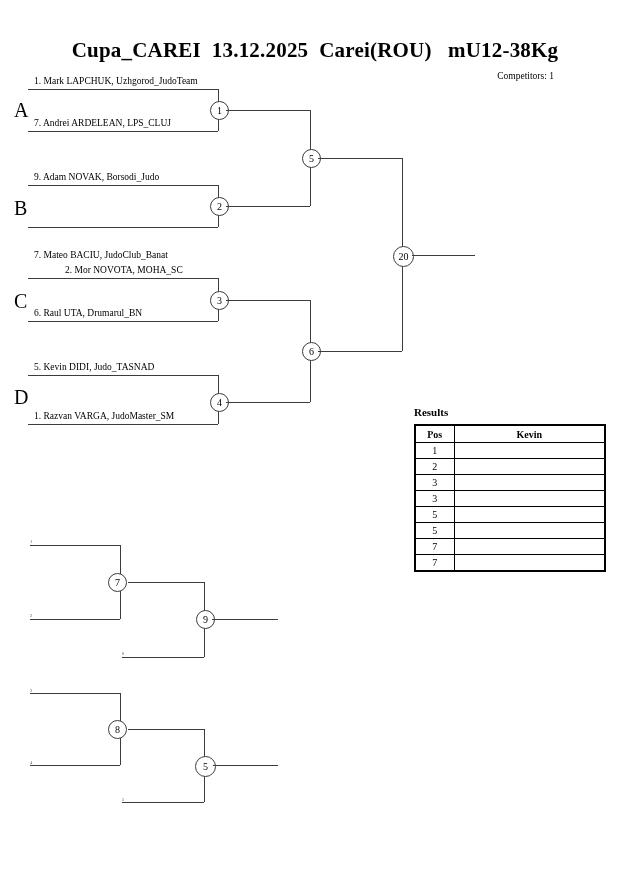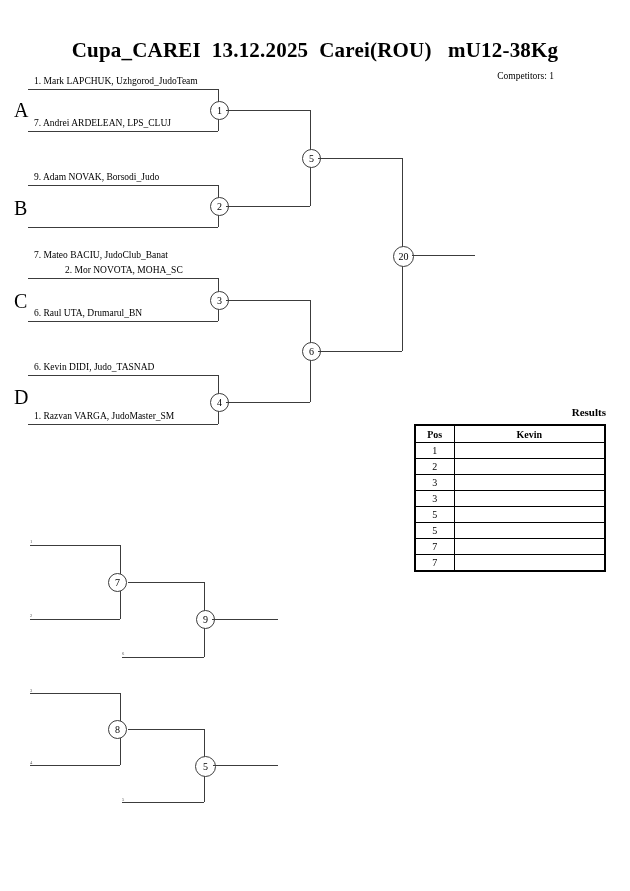--- a/index.html
+++ b/index.html
@@ -99,21 +99,21 @@
   }
 
   
   .results-wrap {
     position: absolute;
     left: 414px;
     top: 406px;
     width: 192px;
   }
   .results-title {
-    text-align: right;
+    text-align: left;
     font-size: 11px;
     font-weight: bold;
     margin-bottom: 6px;
   }
   table.results {
     border-collapse: collapse;
     width: 192px;
     border: 2.2px solid #000;
     background: #fff;
   }
@@ -170,21 +170,21 @@
 
   <div class="slot-name" style="left:34px; top:265px;margin-left:31px;">2. Mor NOVOTA, MOHA_SC</div>
   <div class="hline" style="left:28px; top:278px; width:190px;"></div>
 
   <div class="slot-name" style="left:34px; top:308px;text-align:center;">6. Raul UTA, Drumarul_BN</div>
   <div class="hline" style="left:28px; top:321px; width:190px;"></div>
 
   <div class="vline" style="left:218px; top:278px; height:43px;"></div>
   <div class="circle" style="left:210px; top:291px;">3</div>
 
-  <div class="slot-name" style="left:34px; top:362px;">6. Kevin DIDI, Judo_TASNAD</div>
+  <div class="slot-name" style="left:34px; top:362px;">5. Kevin DIDI, Judo_TASNAD</div>
   <div class="hline" style="left:28px; top:375px; width:190px;"></div>
 
   <div class="slot-name" style="left:34px; top:411px;">1. Razvan VARGA, JudoMaster_SM</div>
   <div class="hline" style="left:28px; top:424px; width:190px;"></div>
 
   <div class="vline" style="left:218px; top:375px; height:49px;"></div>
   <div class="circle" style="left:210px; top:393px;">4</div>
 
   <div class="hline" style="left:226px; top:110px; width:84px;"></div>
   <div class="hline" style="left:226px; top:206px; width:84px;"></div>

